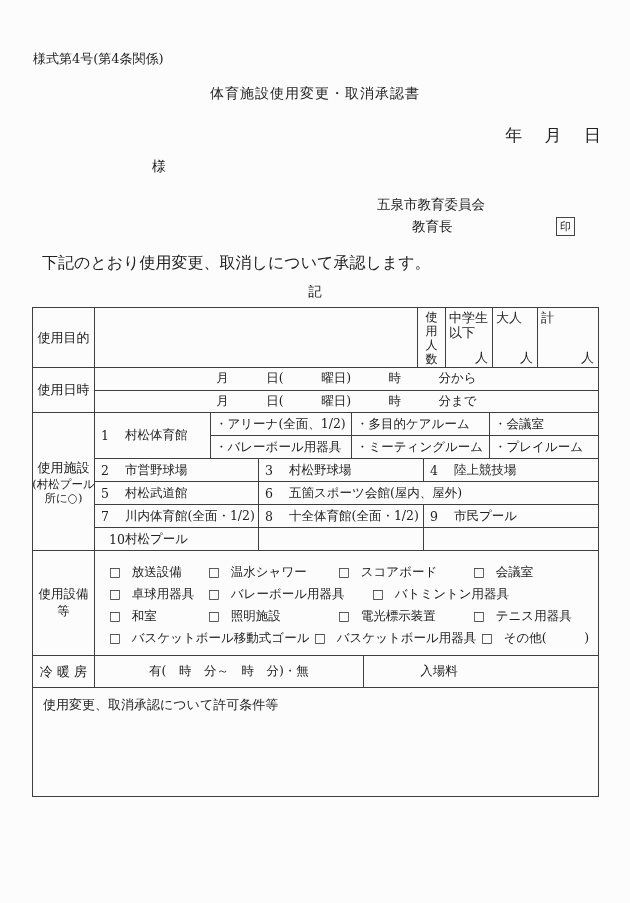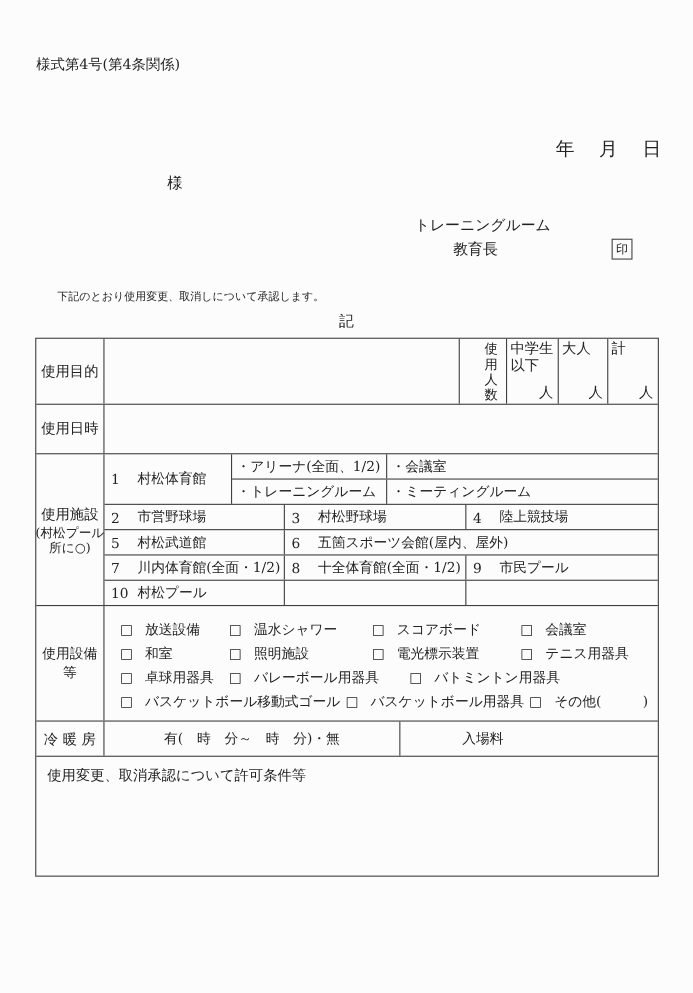--- a/index.html
+++ b/index.html
@@ -17,21 +17,21 @@
   #doc-title { left:0; right:0; top:85px; text-align:center; font-size:14px; letter-spacing:1px; }
   #date-line { right:29px; top:124px; font-size:17px; }
   #addressee { left:152px; top:158px; font-size:14px; }
   #issuer-org { left:377px; top:196px; font-size:13.5px; }
   #issuer-title { left:412px; top:218px; font-size:13.5px; }
   #seal-box {
     left:556px; top:217px; width:17px; height:17px;
     border:1px solid #444; font-size:11px;
     display:flex; align-items:center; justify-content:center;
   }
-  #statement { left:42px; top:263px; font-size:10px;margin-left:10px; }
+  #statement { left:42px; top:253px; font-size:16px; }
   #record-marker { left:0; right:0; top:283px; text-align:center; font-size:13.5px; }
 
   
   .tbl {
     position:absolute; left:32px; top:307px; width:567px;
     border:1px solid #3f3f3f;
     box-sizing:border-box;
     font-size:12.5px;
   }
   .tbl * { box-sizing:border-box; }
@@ -45,21 +45,21 @@
   .rcol { flex:1 1 auto; display:flex; flex-direction:column; min-width:0; }
   .sub { display:flex; border-bottom:1px solid #3f3f3f; min-height:0; }
   .sub:last-child { border-bottom:none; }
   .c { border-right:1px solid #3f3f3f; display:flex; align-items:center; }
   .sub > .c:last-child, .row > .c:last-child { border-right:none; }
 
   
   .r1 { height:60px; }
   .c-blank { width:323px; flex:0 0 323px; }
   .c-count { width:28px; flex:0 0 28px; font-size:12px; line-height:14px;
-             justify-content:center; text-align:center; padding:0 2px; white-space:normal;margin-left:15px; }
+             justify-content:center; text-align:center; padding:0 2px; white-space:normal; }
   .c-num { position:relative; display:block; padding:2px 3px; font-size:13px; line-height:15px; }
   .c-j { width:47px; flex:0 0 47px; white-space:normal; }
   .c-a { width:45px; flex:0 0 45px; }
   .c-t { flex:1 1 auto; }
   .unit { position:absolute; right:4px; bottom:2px; }
 
   
   .r2 { height:45px; }
   .r2 .sub { flex:1; align-items:center; justify-content:center; }
 
@@ -68,21 +68,21 @@
   .note { font-size:11.5px; line-height:14px; white-space:nowrap; }
   .s-main { height:46px; }
   .c-fname { width:116px; flex:0 0 116px; padding-left:6px; }
   .optcol { flex:1; display:flex; flex-direction:column; }
   .optrow { display:flex; flex:1; border-bottom:1px solid #3f3f3f; }
   .optrow:last-child { border-bottom:none; }
   .opt1 { width:141px; flex:0 0 141px; } .opt2 { width:138px; flex:0 0 138px; } .opt3 { flex:1; }
   .opt1,.opt2,.opt3 { padding-left:4px; display:flex; align-items:center; border-right:1px solid #3f3f3f; white-space:nowrap; }
   .optrow > div:last-child { border-right:none; }
   .s-f { height:23px; }
-  .s-f:last-child { height:auto; flex:1; }
+  .s-f:last-child { height:auto; flex:1;text-align:right; }
   .fc1 { width:164px; flex:0 0 164px; } .fc2 { width:165px; flex:0 0 165px; } .fc3 { flex:1; }
   .fcell { padding-left:6px; white-space:nowrap; }
   .fno { display:inline-block; width:24px; }
 
   
   .r4 { height:105px; }
   .eqarea { flex:1; padding-top:10px; }
   .eqline { padding-left:14px; line-height:22px; white-space:nowrap; font-size:12.5px; }
   .eqi { display:inline-block; }
   .cb { margin-right:11px; }
@@ -99,23 +99,24 @@
   
   .r6 { height:108px; }
   .c-cond { flex:1; display:block; padding:8px 10px; font-size:13px; }
 </style>
 </head>
 <body>
 
 <div class="sheet">
 
   <div class="abs" id="form-number">様式第4号(第4条関係)</div>
+  <div class="abs" id="doc-title">体育施設使用変更・取消承認書</div>
   <div class="abs" id="date-line">年　 月　 日</div>
   <div class="abs" id="addressee">様</div>
-  <div class="abs" id="issuer-org">トレーニングルーム</div>
+  <div class="abs" id="issuer-org">五泉市教育委員会</div>
   <div class="abs" id="issuer-title">教育長</div>
   <div class="abs" id="seal-box">印</div>
   <div class="abs" id="statement">下記のとおり使用変更、取消しについて承認します。</div>
   <div class="abs" id="record-marker">記</div>
 
   <div class="tbl">
 
     <div class="row r1">
       <div class="lab">使用目的</div>
       <div class="c c-blank"></div>
@@ -129,42 +130,48 @@
         <span class="unit">人</span>
       </div>
       <div class="c c-t c-num">
         <span>計</span>
         <span class="unit">人</span>
       </div>
     </div>
 
     <div class="row r2">
       <div class="lab">使用日時</div>
+      <div class="rcol">
+        <div class="sub">月　　　日(　　　曜日)　　　時　　　分から</div>
+        <div class="sub">月　　　日(　　　曜日)　　　時　　　分まで</div>
+      </div>
     </div>
 
     <div class="row r3">
       <div class="lab">
         <div>使用施設</div>
         <div class="note">(村松プール</div>
         <div class="note">所に○)</div>
       </div>
       <div class="rcol">
         <div class="sub s-main">
           <div class="c c-fname fcell">
             <span class="fno">1</span>
               <span>村松体育館</span>
           </div>
           <div class="optcol">
             <div class="optrow">
               <div class="opt1">・アリーナ(全面、1/2)</div>
+              <div class="opt2">・多目的ケアルーム</div>
               <div class="opt3">・会議室</div>
             </div>
             <div class="optrow">
-              <div class="opt1">・トレーニングルーム</div>
+              <div class="opt1">・バレーボール用器具</div>
               <div class="opt2">・ミーティングルーム</div>
+              <div class="opt3">・プレイルーム</div>
             </div>
           </div>
         </div>
         <div class="sub s-f">
           <div class="c fc1 fcell">
               <span class="fno">2</span>
               <span>市営野球場</span>
             </div>
           <div class="c fc2 fcell">
               <span class="fno">3</span>
@@ -213,31 +220,31 @@
     <div class="row r4">
       <div class="lab" style="font-size:12.5px;">使用設備等</div>
       <div class="eqarea">
         <div class="eqline">
           <span class="eqi w1a"><span class="cb">□</span><span>放送設備</span></span>
           <span class="eqi w1b"><span class="cb">□</span><span>温水シャワー</span></span>
           <span class="eqi w1c"><span class="cb">□</span><span>スコアボード</span></span>
           <span class="eqi"><span class="cb">□</span><span>会議室</span></span>
         </div>
         <div class="eqline">
+          <span class="eqi w3a"><span class="cb">□</span><span>卓球用器具</span></span>
+          <span class="eqi w3b"><span class="cb">□</span><span>バレーボール用器具</span></span>
+          <span class="eqi"><span class="cb">□</span><span>バトミントン用器具</span></span>
+        </div>
+        <div class="eqline">
           <span class="eqi w1a"><span class="cb">□</span><span>和室</span></span>
           <span class="eqi w1b"><span class="cb">□</span><span>照明施設</span></span>
           <span class="eqi w1c"><span class="cb">□</span><span>電光標示装置</span></span>
           <span class="eqi"><span class="cb">□</span><span>テニス用器具</span></span>
         </div>
         <div class="eqline">
-          <span class="eqi w3a"><span class="cb">□</span><span>卓球用器具</span></span>
-          <span class="eqi w3b"><span class="cb">□</span><span>バレーボール用器具</span></span>
-          <span class="eqi"><span class="cb">□</span><span>バトミントン用器具</span></span>
-        </div>
-        <div class="eqline">
           <span class="eqi w4a"><span class="cb">□</span><span>バスケットボール移動式ゴール</span></span>
           <span class="eqi w4b"><span class="cb">□</span><span>バスケットボール用器具</span></span>
           <span class="eqi"><span class="cb">□</span><span>その他(　　　)</span></span>
         </div>
       </div>
     </div>
 
     <div class="row r5">
       <div class="lab">冷 暖 房</div>
       <div class="c c-clim">有(　時　分～　時　分)・無</div>

